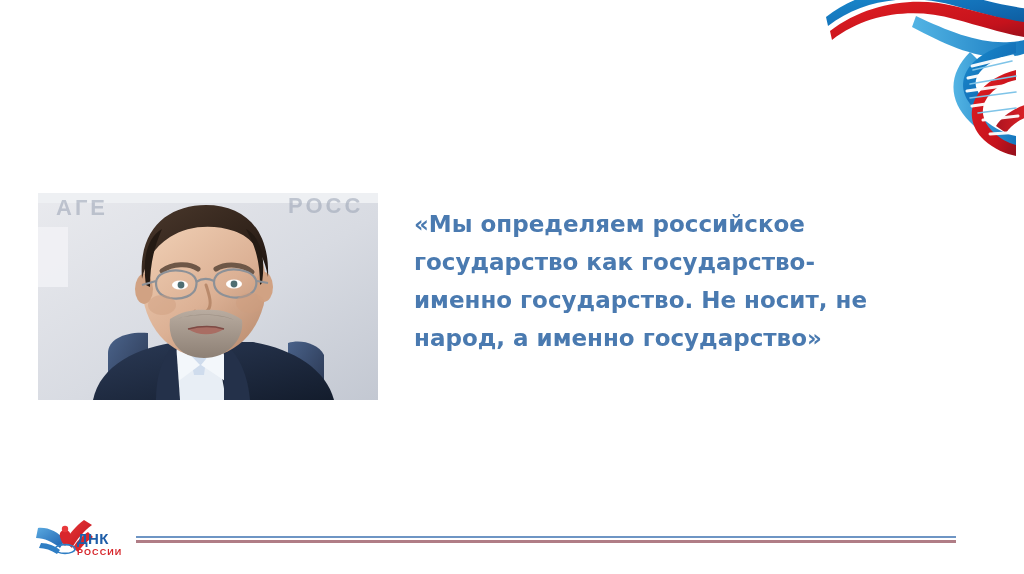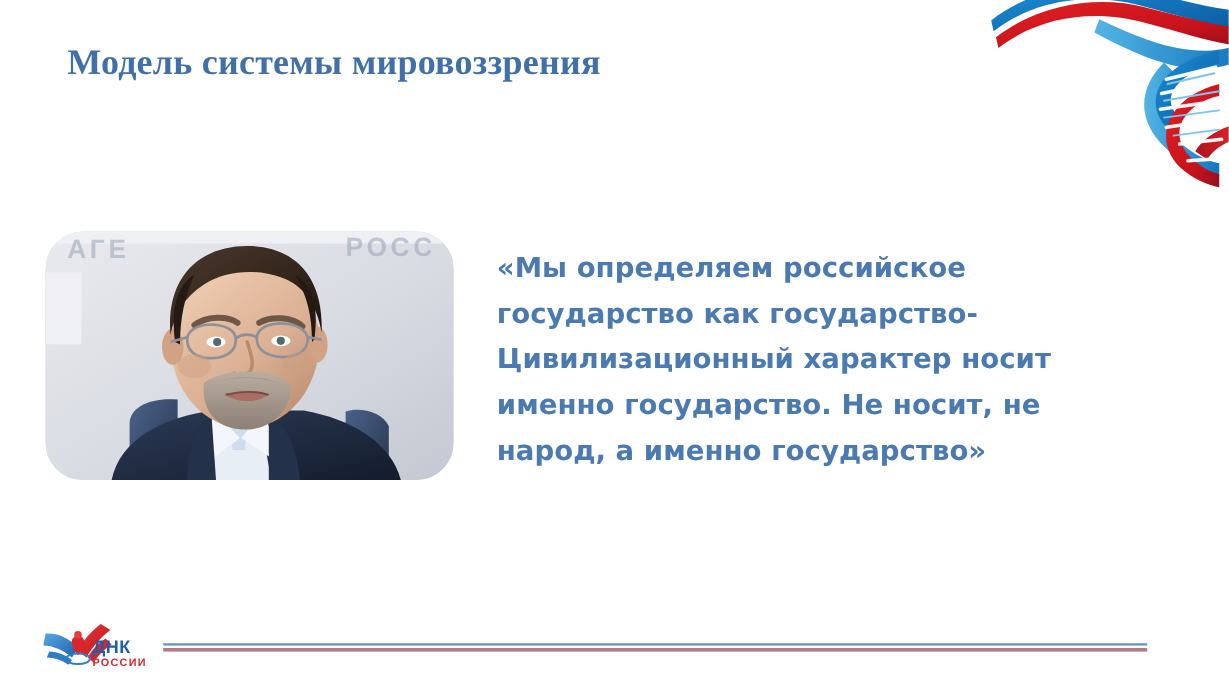--- a/index.html
+++ b/index.html
@@ -44,21 +44,20 @@
 
   
   .photo-frame {
     position: absolute;
     left: 38px;
     top: 193px;
     width: 340px;
     height: 207px;
     overflow: hidden;
     background: #cfd3dc;
-    border-radius: 31px;
   }
   .photo-canvas {
     position: absolute;
     inset: 0;
     width: 100%;
     height: 100%;
     display: block;
   }
 
   
@@ -153,21 +152,20 @@
       <line x1="170" y1="138" x2="200" y2="136"></line>
     </g>
     <g stroke="#7fc4e8" stroke-width="1.6" stroke-linecap="round" fill="none">
       <line x1="153" y1="74" x2="192" y2="65"></line>
       <line x1="150" y1="88" x2="196" y2="80"></line>
       <line x1="150" y1="102" x2="196" y2="96"></line>
       <line x1="158" y1="117" x2="196" y2="112"></line>
     </g>
   </svg>
 
-  <div class="slide-title">Модель системы мировоззрения</div>
 
   <div class="photo-frame">
     <svg class="photo-canvas" viewBox="0 0 340 207" preserveAspectRatio="none" aria-hidden="true">
       <defs>
         <linearGradient id="bgWall" x1="0" y1="0" x2="1" y2="1">
           <stop offset="0%" stop-color="#e9eaee"></stop>
           <stop offset="55%" stop-color="#d8dbe2"></stop>
           <stop offset="100%" stop-color="#c3c8d2"></stop>
         </linearGradient>
         <linearGradient id="chairG" x1="0" y1="0" x2="1" y2="1">
@@ -261,21 +259,20 @@
 
         <ellipse cx="124" cy="112" rx="14" ry="10" fill="#cf9e7f" opacity="0.45"></ellipse>
         <ellipse cx="212" cy="110" rx="14" ry="10" fill="#cf9e7f" opacity="0.45"></ellipse>
       </g>
     </svg>
   </div>
 
   <div class="quote-block">
     <span class="quote-line">«Мы определяем российское</span>
     <span class="quote-line">государство как государство-</span>
-    <span class="quote-line">Цивилизационный характер носит</span>
     <span class="quote-line">именно государство. Не носит, не</span>
     <span class="quote-line">народ, а именно государство»</span>
   </div>
 
   <svg class="footer-logo" viewBox="0 0 92 44">
     <defs>
       <linearGradient id="wingBlue" x1="0" y1="0" x2="1" y2="1">
         <stop offset="0%" stop-color="#5aa9e0"></stop>
         <stop offset="100%" stop-color="#1b5fae"></stop>
       </linearGradient>

